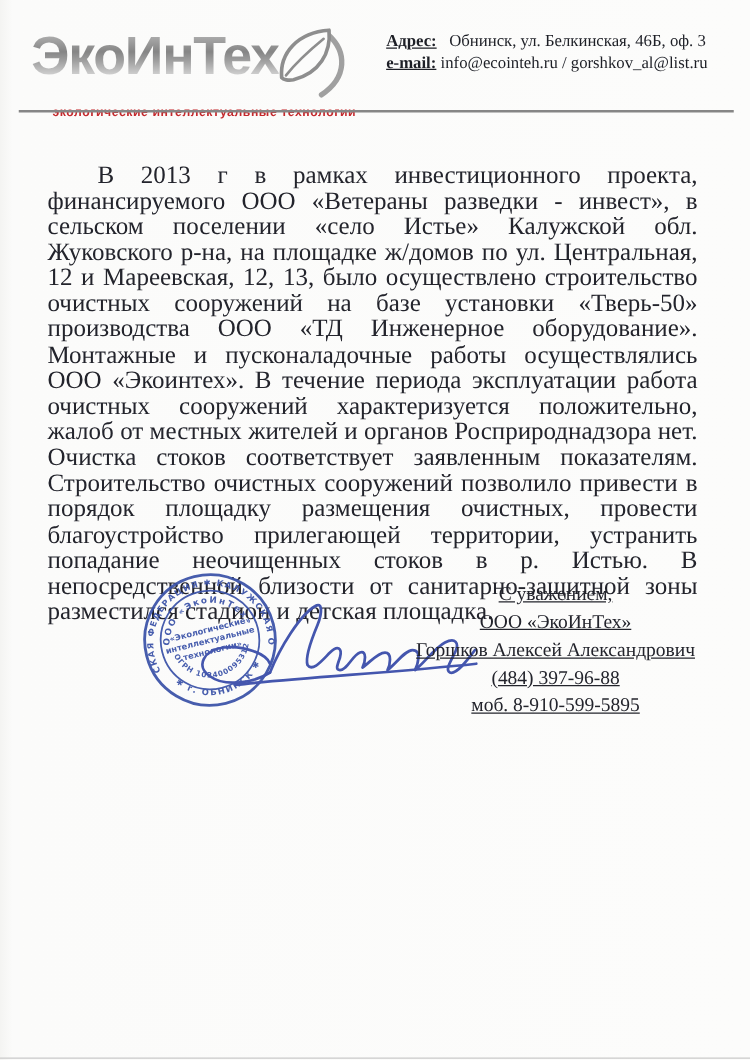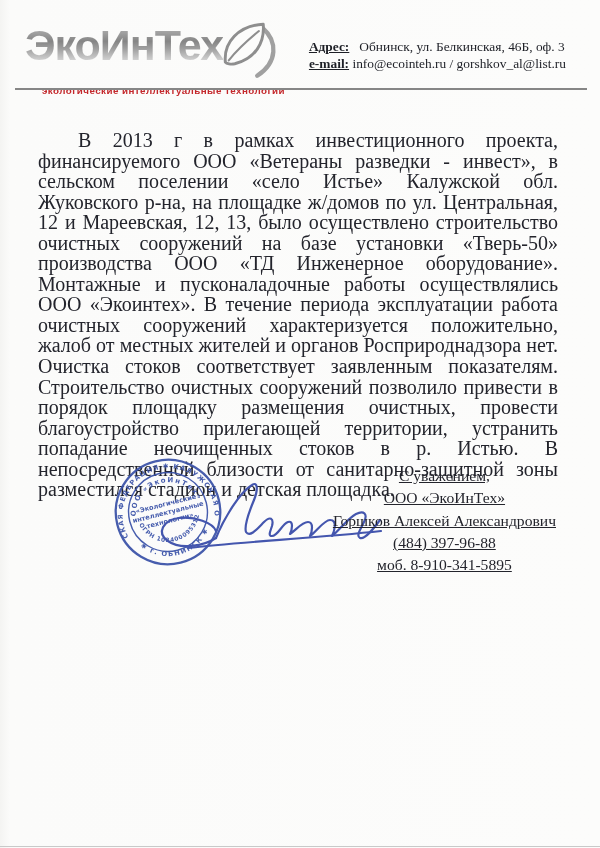--- a/index.html
+++ b/index.html
@@ -27,21 +27,21 @@
       background:linear-gradient(180deg,#c2c2c2 0%,#858585 42%,#9f9f9f 58%,#e9e9e9 95%);
       -webkit-background-clip:text; background-clip:text; color:transparent;
     }
   }
   .leaf { margin-left:-8px; margin-top:-6px; flex:0 0 auto; }
   .tagline{
     font-family:"Liberation Sans","DejaVu Sans",sans-serif;
     font-size:9.8px; font-weight:700; letter-spacing:0.45px;
     padding-left:17px; margin-top:1px;
   }
-  .contact{ margin-top:17px; width:282px; font-size:13.4px; line-height:16.8px; color:#1d1f26; }
+  .contact{ margin-top:3px; width:282px; font-size:13.4px; line-height:16.8px; color:#1d1f26; }
   .contact .lbl{ font-weight:700; text-decoration:underline; }
   .contact .row2{ padding-left:24px; }
   .contact .gap{ display:inline-block; width:10px; }
   .rule{ position:absolute; top:88px; left:15px; right:13px; border-top:2px solid #868686; }
 
   
   .letter-par{
     position:absolute; top:130px; left:38px; width:520px;
     text-align:justify; text-indent:40px;
     font-size:20px; line-height:20.55px;
@@ -130,16 +130,16 @@
                C210 54 220 40 228 36 C236 32 240 36 236 44 C232 52 228 58 232 60 C237 62 246 50 252 42"></path>
       <path d="M60 70 C110 64 190 60 253 53"></path>
     </g>
   </svg>
 
   <div class="signoff">
     <div>С уважением,</div>
     <div>ООО «ЭкоИнТех»</div>
     <div>Горшков Алексей Александрович</div>
     <div>(484) 397-96-88</div>
-    <div>моб. 8-910-341-5895</div>
+    <div>моб. 8-910-599-5895</div>
   </div>
 
 </div>
 
 </body></html>

